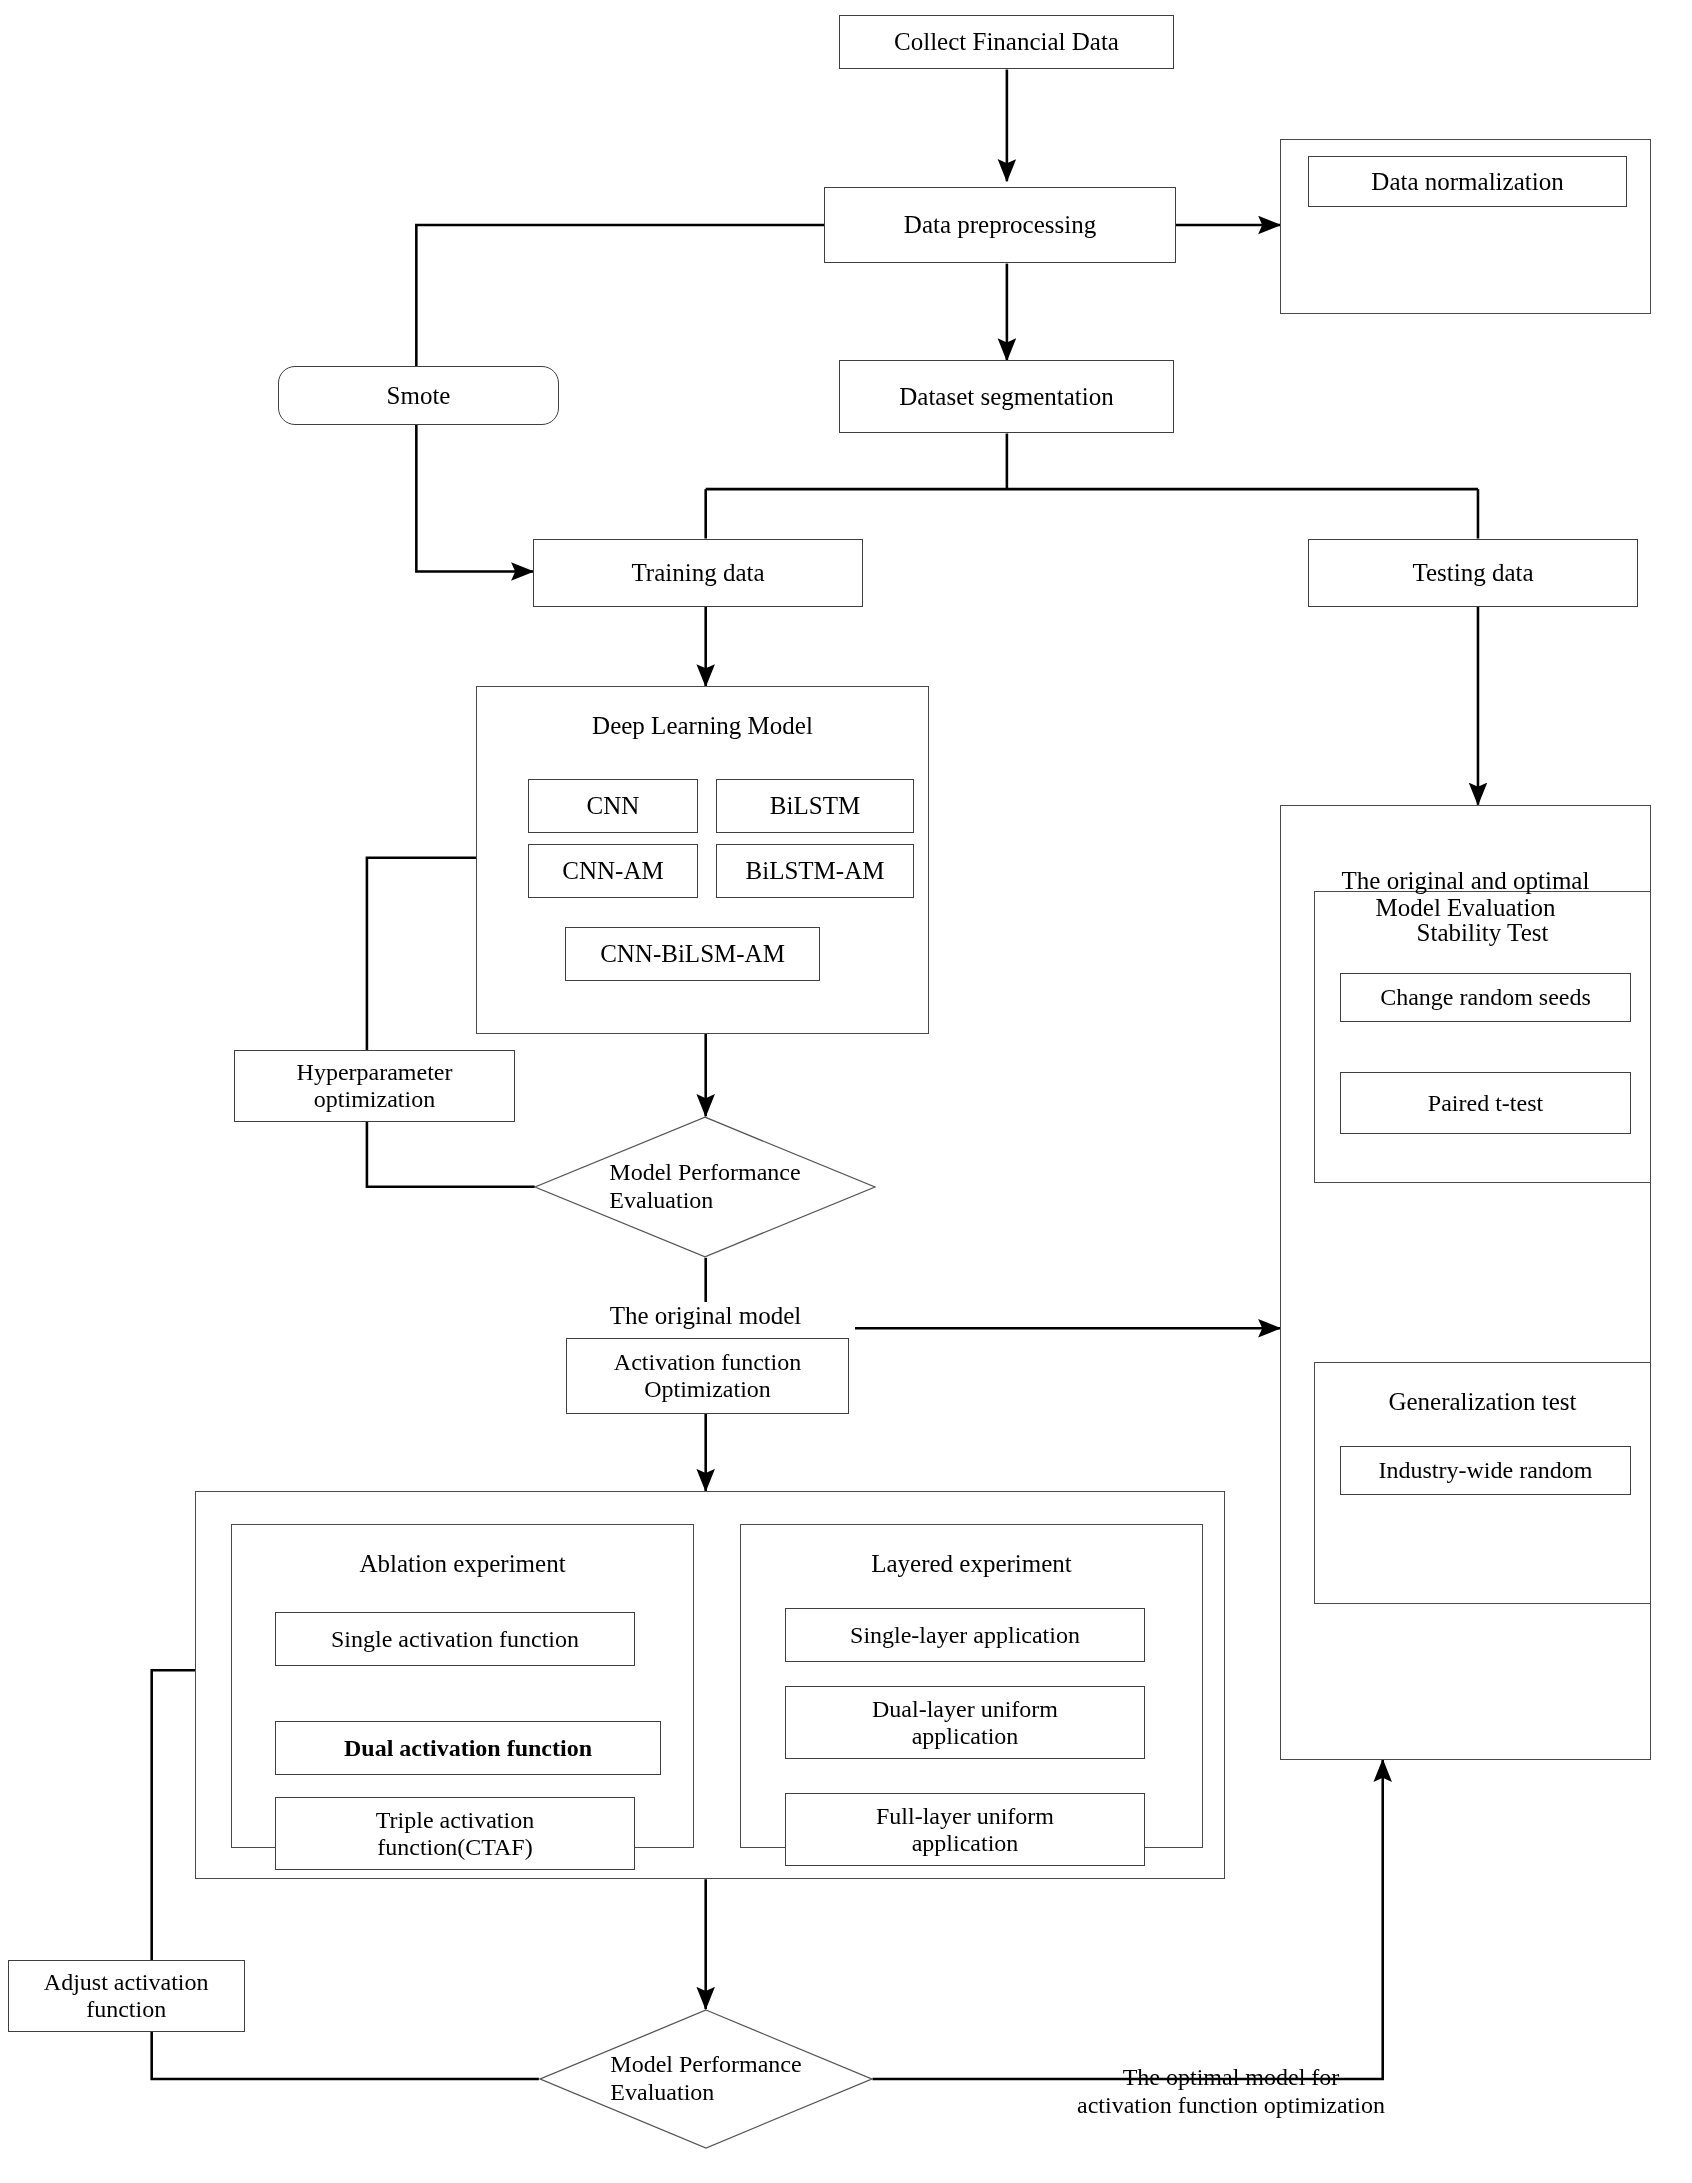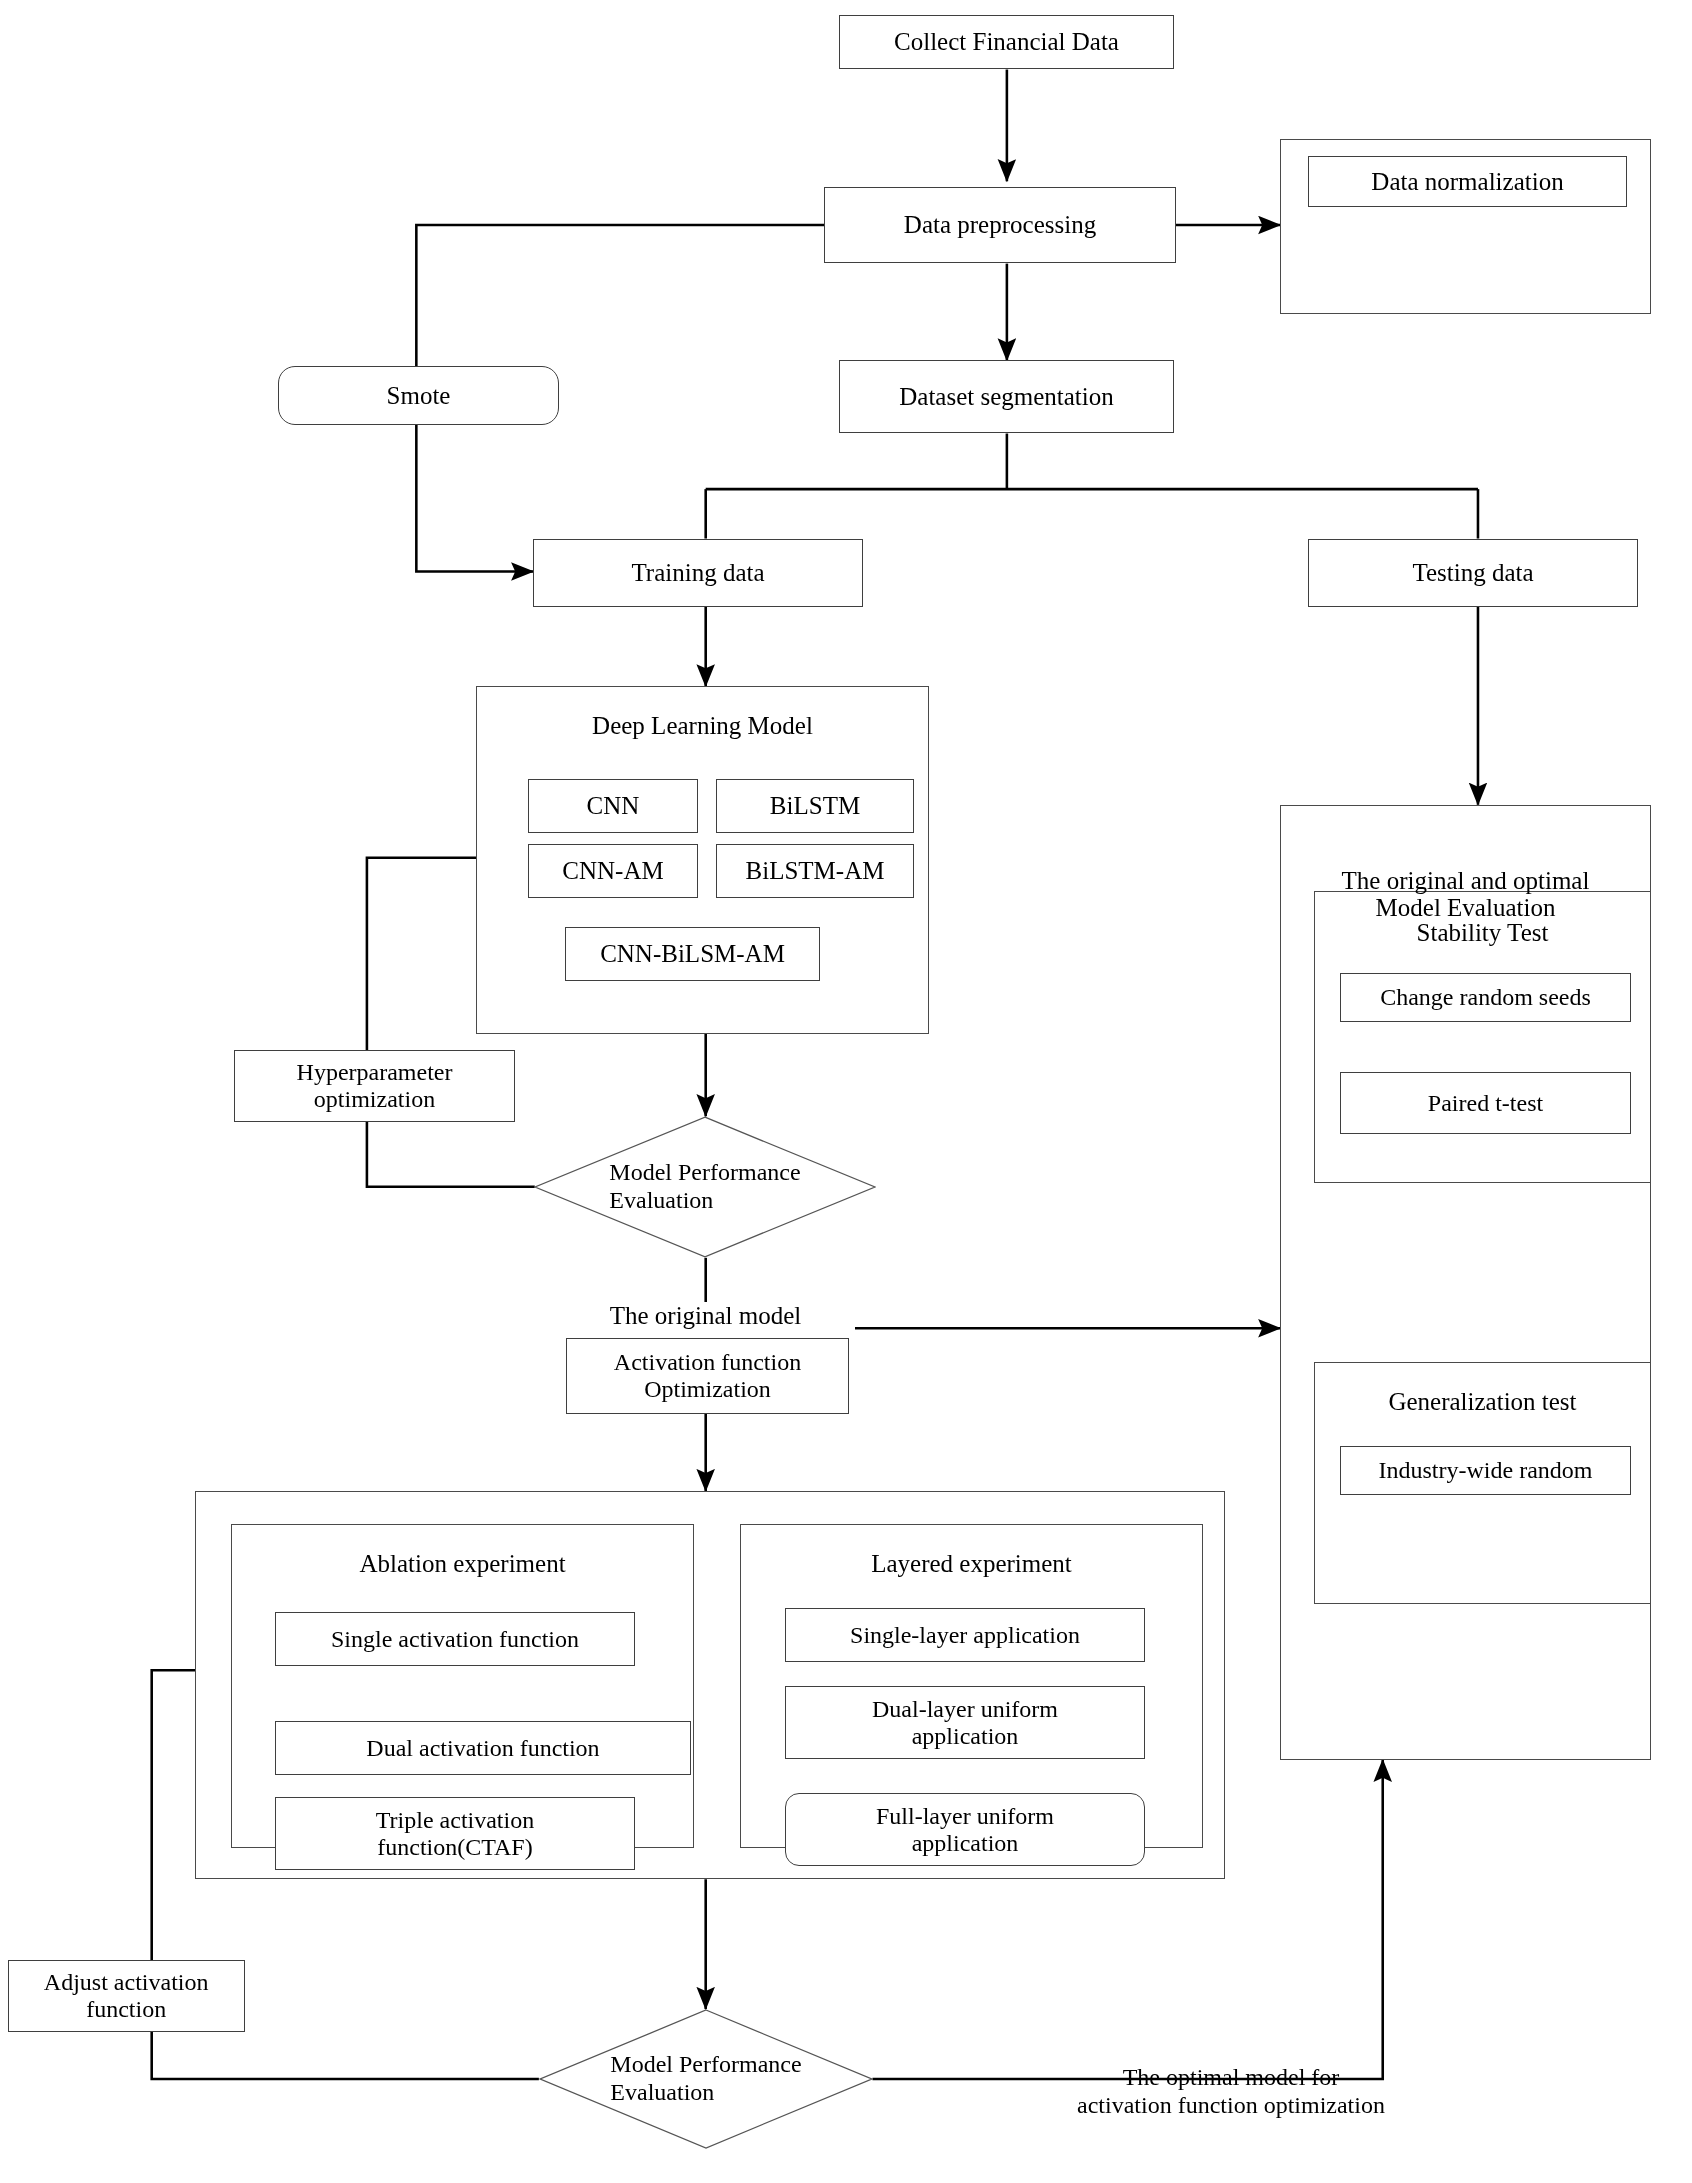--- a/index.html
+++ b/index.html
@@ -201,40 +201,40 @@
 
   <div class="group" style="left:195px; top:1491px; width:1030px; height:388px;"></div>
 
   <div class="group" style="left:231px; top:1524px; width:463px; height:324px;"></div>
   <div class="grouptitle fs-48" style="left:231px; top:1550px; width:463px;">
     <span>Ablation experiment</span>
   </div>
   <div class="node fs-46" style="left:275px; top:1612px; width:360px; height:54px;">
     <span>Single activation function</span>
   </div>
-  <div class="node fs-46" style="left:275px; top:1721px; width:416px; height:54px;">
+  <div class="node fs-46" style="left:275px; top:1721px; width:386px; height:54px;font-weight:bold;">
     <span>Dual activation function</span>
   </div>
   <div class="node fs-46" style="left:275px; top:1797px; width:360px; height:73px; white-space:pre-line;">
     <span>Triple activation
 function(CTAF)</span>
   </div>
 
   <div class="group" style="left:740px; top:1524px; width:463px; height:324px;"></div>
   <div class="grouptitle fs-48" style="left:740px; top:1550px; width:463px;">
     <span>Layered experiment</span>
   </div>
   <div class="node fs-46" style="left:785px; top:1608px; width:360px; height:54px;">
     <span>Single-layer application</span>
   </div>
   <div class="node fs-46" style="left:785px; top:1686px; width:360px; height:73px; white-space:pre-line;">
     <span>Dual-layer uniform
 application</span>
   </div>
-  <div class="node fs-46" style="left:785px; top:1793px; width:360px; height:73px; white-space:pre-line;border-radius:14px;">
+  <div class="node fs-46" style="left:785px; top:1793px; width:360px; height:73px; white-space:pre-line;">
     <span>Full-layer uniform
 application</span>
   </div>
 
   <div class="node fs-46" style="left:7.7px; top:1960px; width:237px; height:72px; white-space:pre-line;">
     <span>Adjust activation
 function</span>
   </div>
 
   <div class="diamond" style="left:539px; top:2009px; width:334px; height:140px;">

